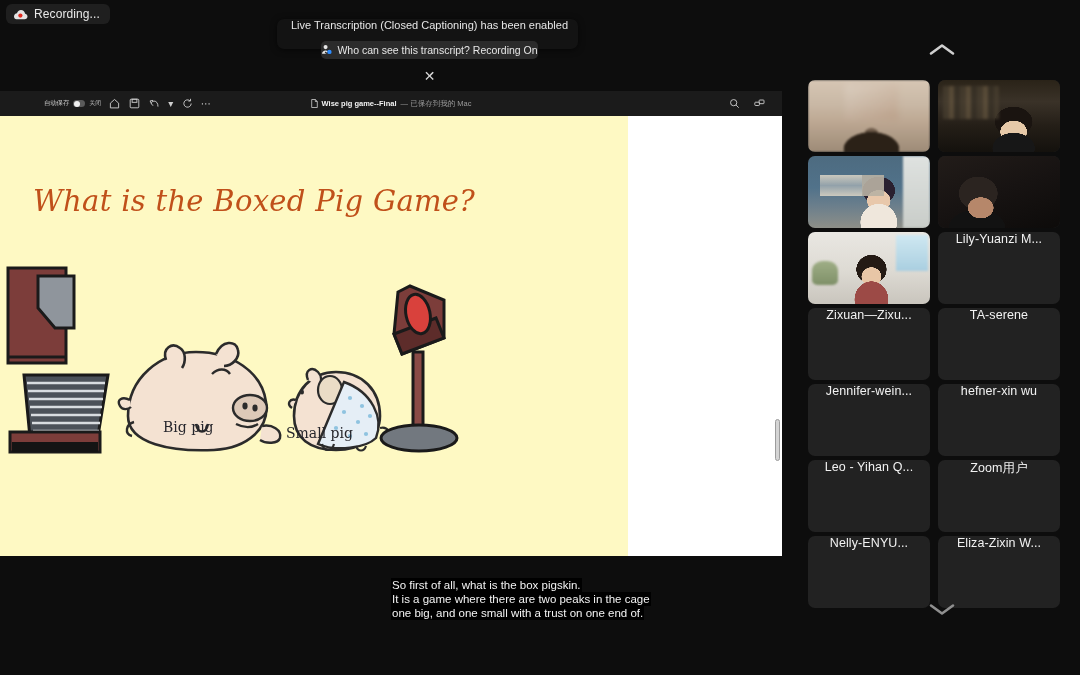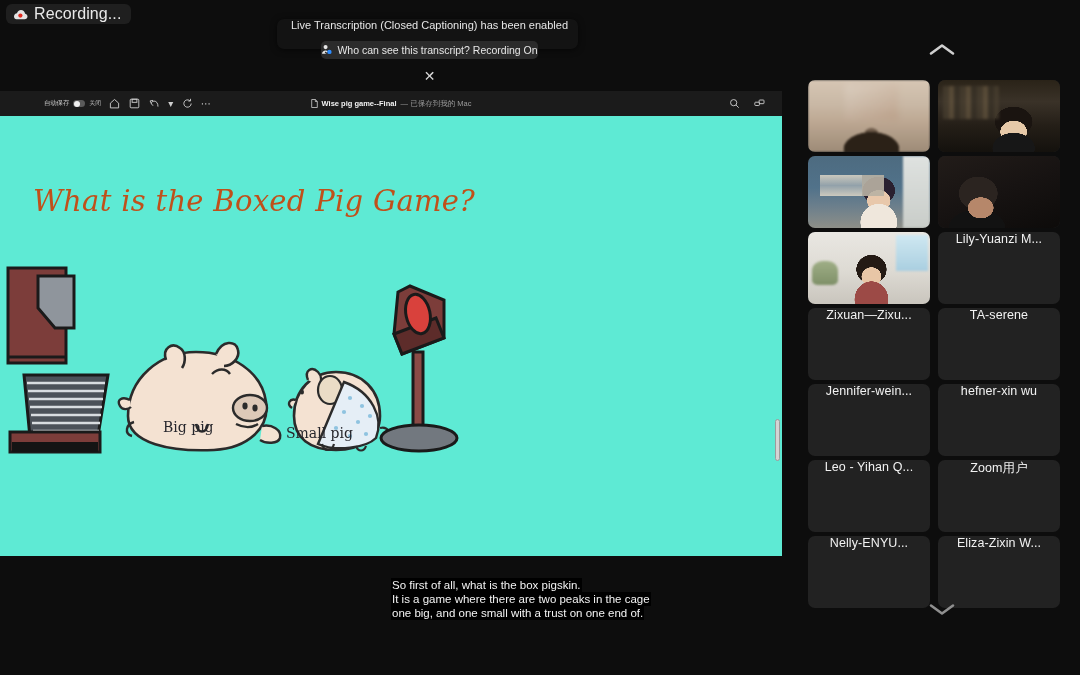--- a/index.html
+++ b/index.html
@@ -32,21 +32,21 @@
     height: 20px;
   }
   #recording-badge .cloud-ico {
     position: relative;
     width: 15px; height: 11px;
     flex: 0 0 auto;
   }
   #recording-badge .cloud-ico svg { display: block; }
   #recording-badge .rec-label {
     color: #e9e9e9;
-    font-size: 16px;
+    font-size: 12px;
     letter-spacing: 0.1px;
     white-space: nowrap;
   }
 
   
   #transcription-toast {
     position: absolute;
     left: 277px; top: 19px;
     height: 30px;
     display: flex;
@@ -180,23 +180,23 @@
     margin-left: auto;
     display: flex;
     align-items: center;
     gap: 12px;
     padding-right: 8px;
   }
 
   
   #slide-canvas {
     position: relative;
-    width: 782px;
+    width: 628px;
     height: 440px;
-    background: #5eead4;
+    background: #fef9c3;
     overflow: hidden;
   }
   #slide-title {
     position: absolute;
     left: 33px; top: 68px;
     color: #c0501a;
     font-family: "DejaVu Serif", serif;
     font-style: italic;
     font-size: 29px;
     font-weight: 500;

